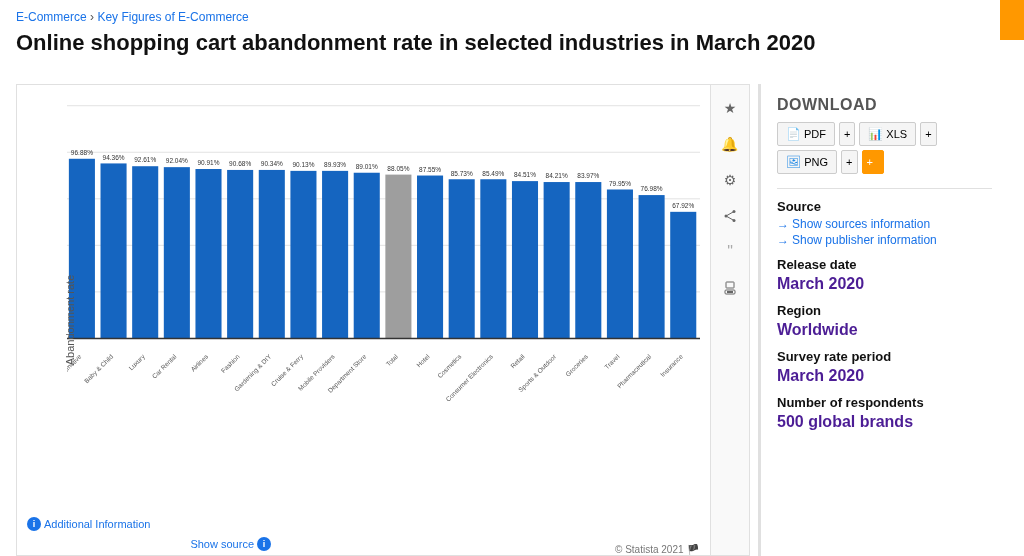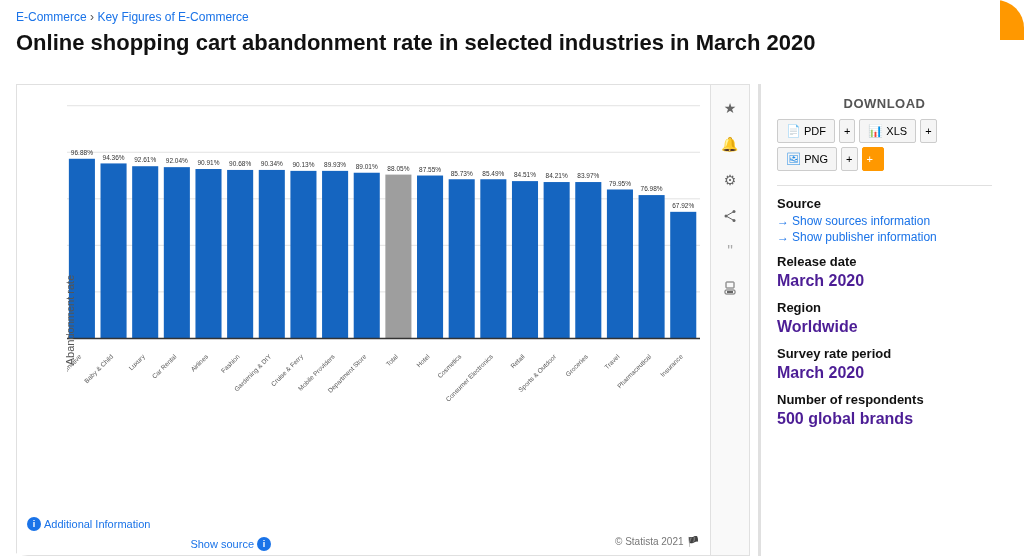--- a/index.html
+++ b/index.html
@@ -1,45 +1,45 @@
 <!DOCTYPE html>
 <html><head>
   <meta charset="utf-8">
   <style>
     * { box-sizing: border-box; margin: 0; padding: 0; }
     body { font-family: Arial, sans-serif; background: #fff; color: #333; font-size: 13px; }
 
-    .page-container { width: 1024px; height: 556px; overflow: hidden; position: relative; display: flex; flex-direction: column; padding: 10px 16px 0 16px; border-radius: 28px; }
+    .page-container { width: 1024px; height: 556px; overflow: hidden; position: relative; display: flex; flex-direction: column; padding: 10px 16px 0 16px; }
 
     .breadcrumb { color: #1a73e8; font-size: 12px; margin-bottom: 6px; }
     .breadcrumb span { color: #555; }
 
     .page-title { font-size: 22px; font-weight: bold; color: #111; margin-bottom: 28px; line-height: 1.2; }
 
     .main-content { display: flex; flex: 1; gap: 0; }
 
     
     .chart-area { flex: 1; border: 1px solid #e0e0e0; background: #fff; position: relative; padding: 10px 10px 80px 50px; min-height: 380px; }
 
     .chart-y-label { position: absolute; left: 8px; top: 50%; transform: translateY(-50%) rotate(-90deg); font-size: 11px; color: #555; white-space: nowrap; }
 
-    .chart-footer { position: absolute; bottom: 8px; right: 10px; font-size: 10px; color: #777; display: flex; align-items: center; gap: 4px; }
+    .chart-footer { position: absolute; bottom: 0; right: 10px; font-size: 10px; color: #777; display: flex; align-items: center; gap: 4px; }
 
     .chart-bottom-links { position: absolute; bottom: 4px; left: 10px; display: flex; gap: 20px; }
     .chart-bottom-links a { font-size: 11px; color: #1a73e8; text-decoration: none; display: flex; align-items: center; gap: 3px; }
 
     
     .chart-icons { display: flex; flex-direction: column; gap: 10px; padding: 10px 6px; background: #f9f9f9; border: 1px solid #e0e0e0; border-left: none; }
     .chart-icon-btn { width: 26px; height: 26px; display: flex; align-items: center; justify-content: center; cursor: pointer; color: #666; font-size: 14px; }
 
     
     .info-panel { width: 250px; padding: 12px 16px; border-left: 3px solid #e0e0e0; margin-left: 8px; }
 
     .download-section { margin-bottom: 14px; }
-    .download-title { font-size: 13px; font-weight: bold; color: #555; letter-spacing: 0.5px; margin-bottom: 8px; text-align: center; }
+    .download-title { font-size: 16px; font-weight: bold; color: #555; letter-spacing: 0.5px; margin-bottom: 8px; }
     .download-buttons { display: flex; gap: 4px; flex-wrap: wrap; }
     .download-btn { display: flex; align-items: center; gap: 3px; padding: 4px 8px; border: 1px solid #ccc; background: #f5f5f5; cursor: pointer; font-size: 11px; border-radius: 2px; }
     .download-btn .btn-icon { font-size: 12px; }
     .download-btn-pdf .btn-icon { color: #e53935; }
     .download-btn-xls .btn-icon { color: #43a047; }
     .download-btn-png .btn-icon { color: #1e88e5; }
     .download-btn-orange { background: #ff9800; color: white; border-color: #ff9800; width: 22px; padding: 4px 4px; }
 
     .divider { border: none; border-top: 1px solid #e0e0e0; margin: 10px 0; }
 

